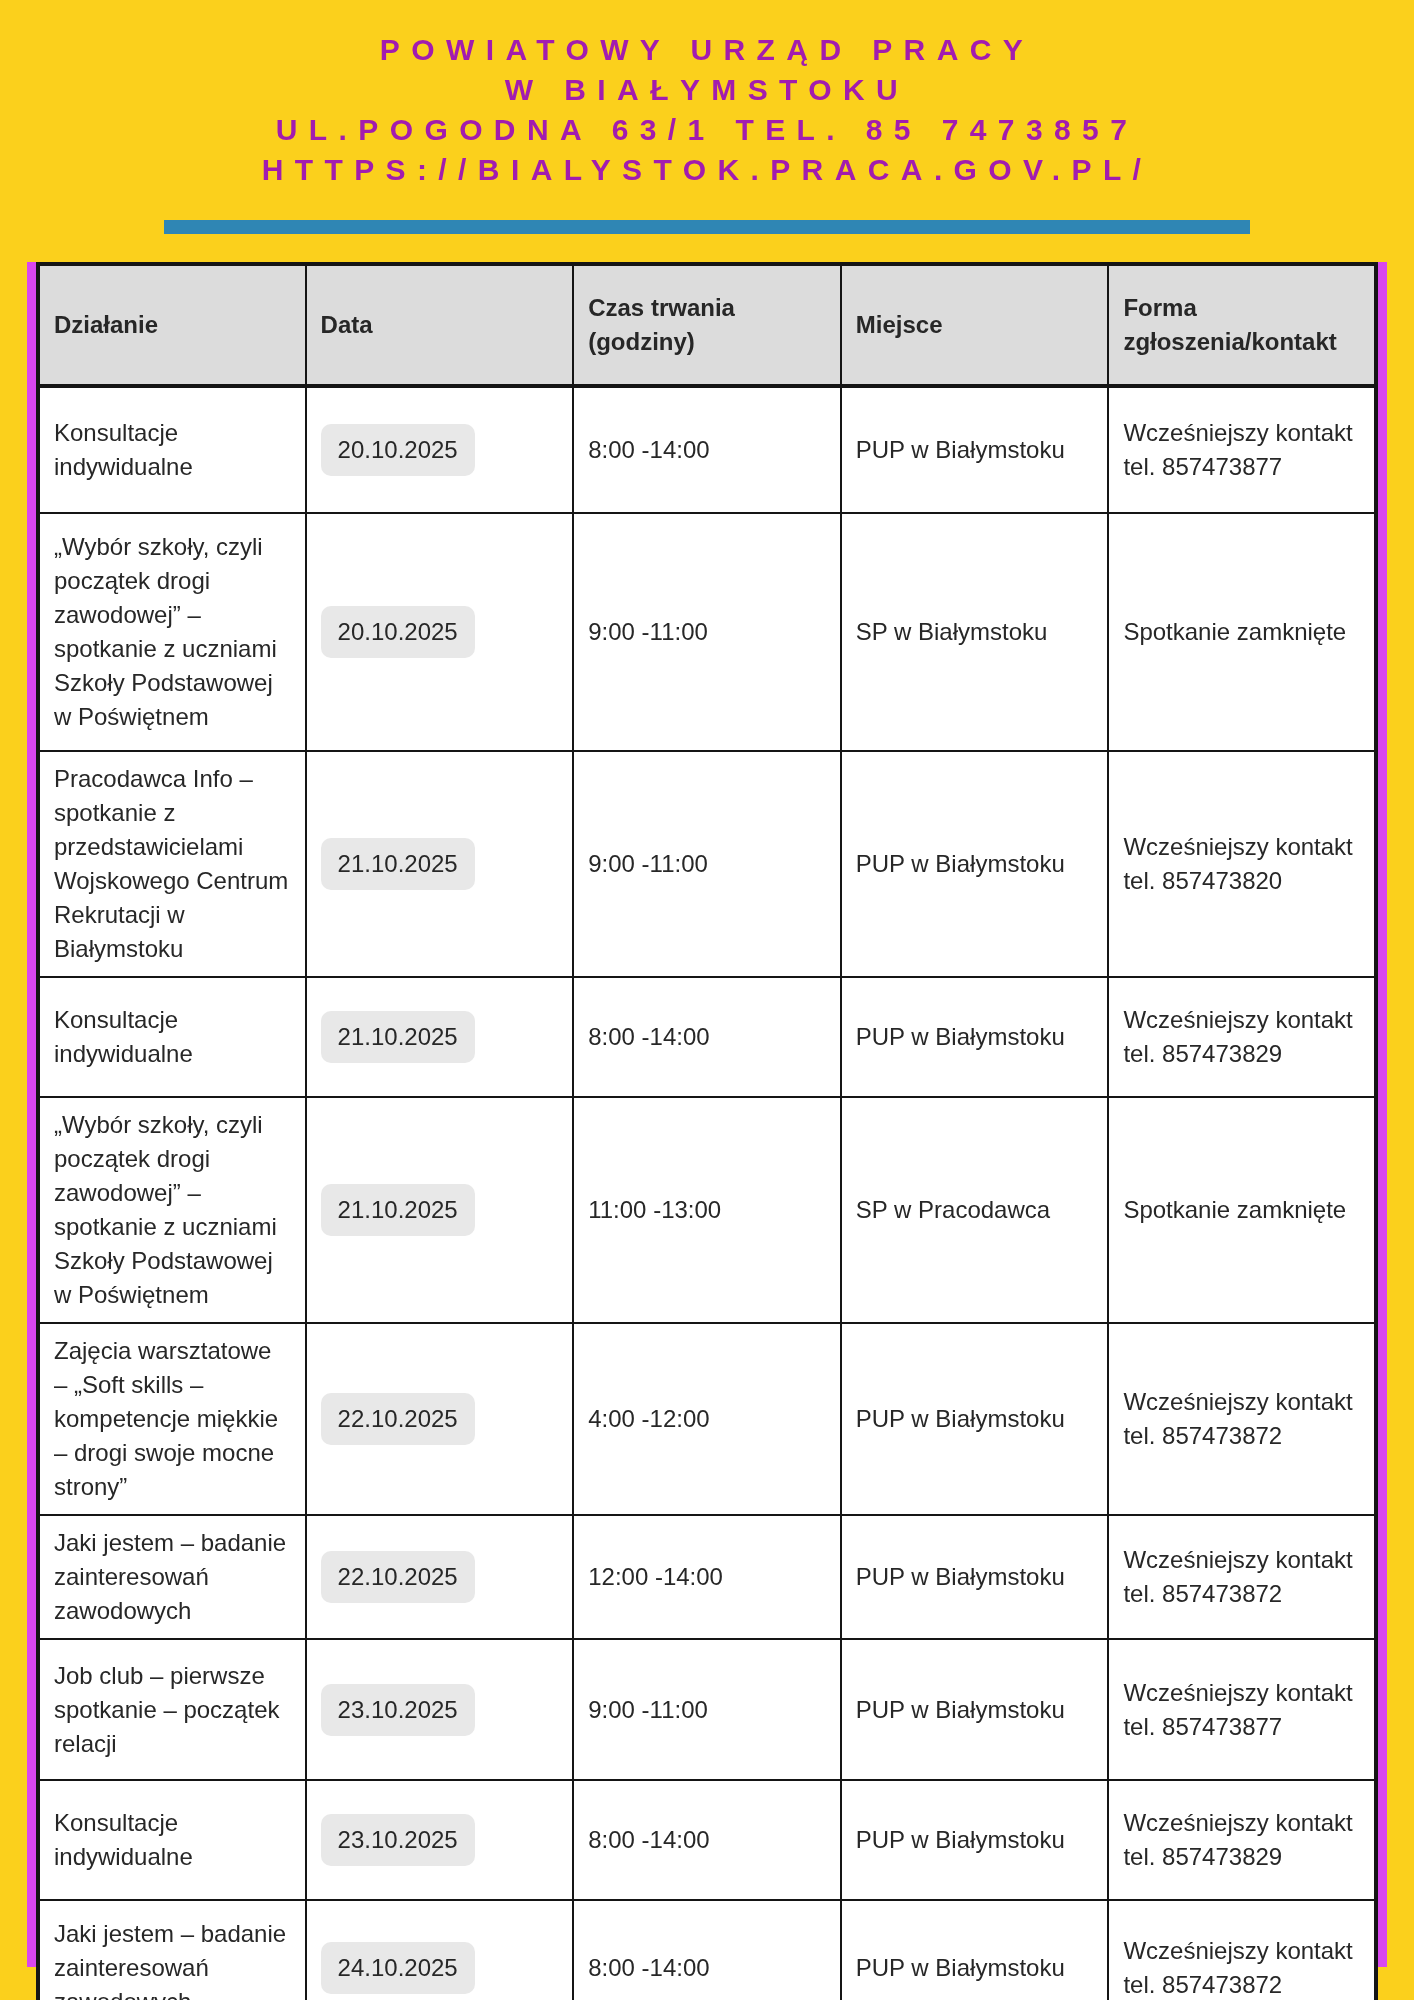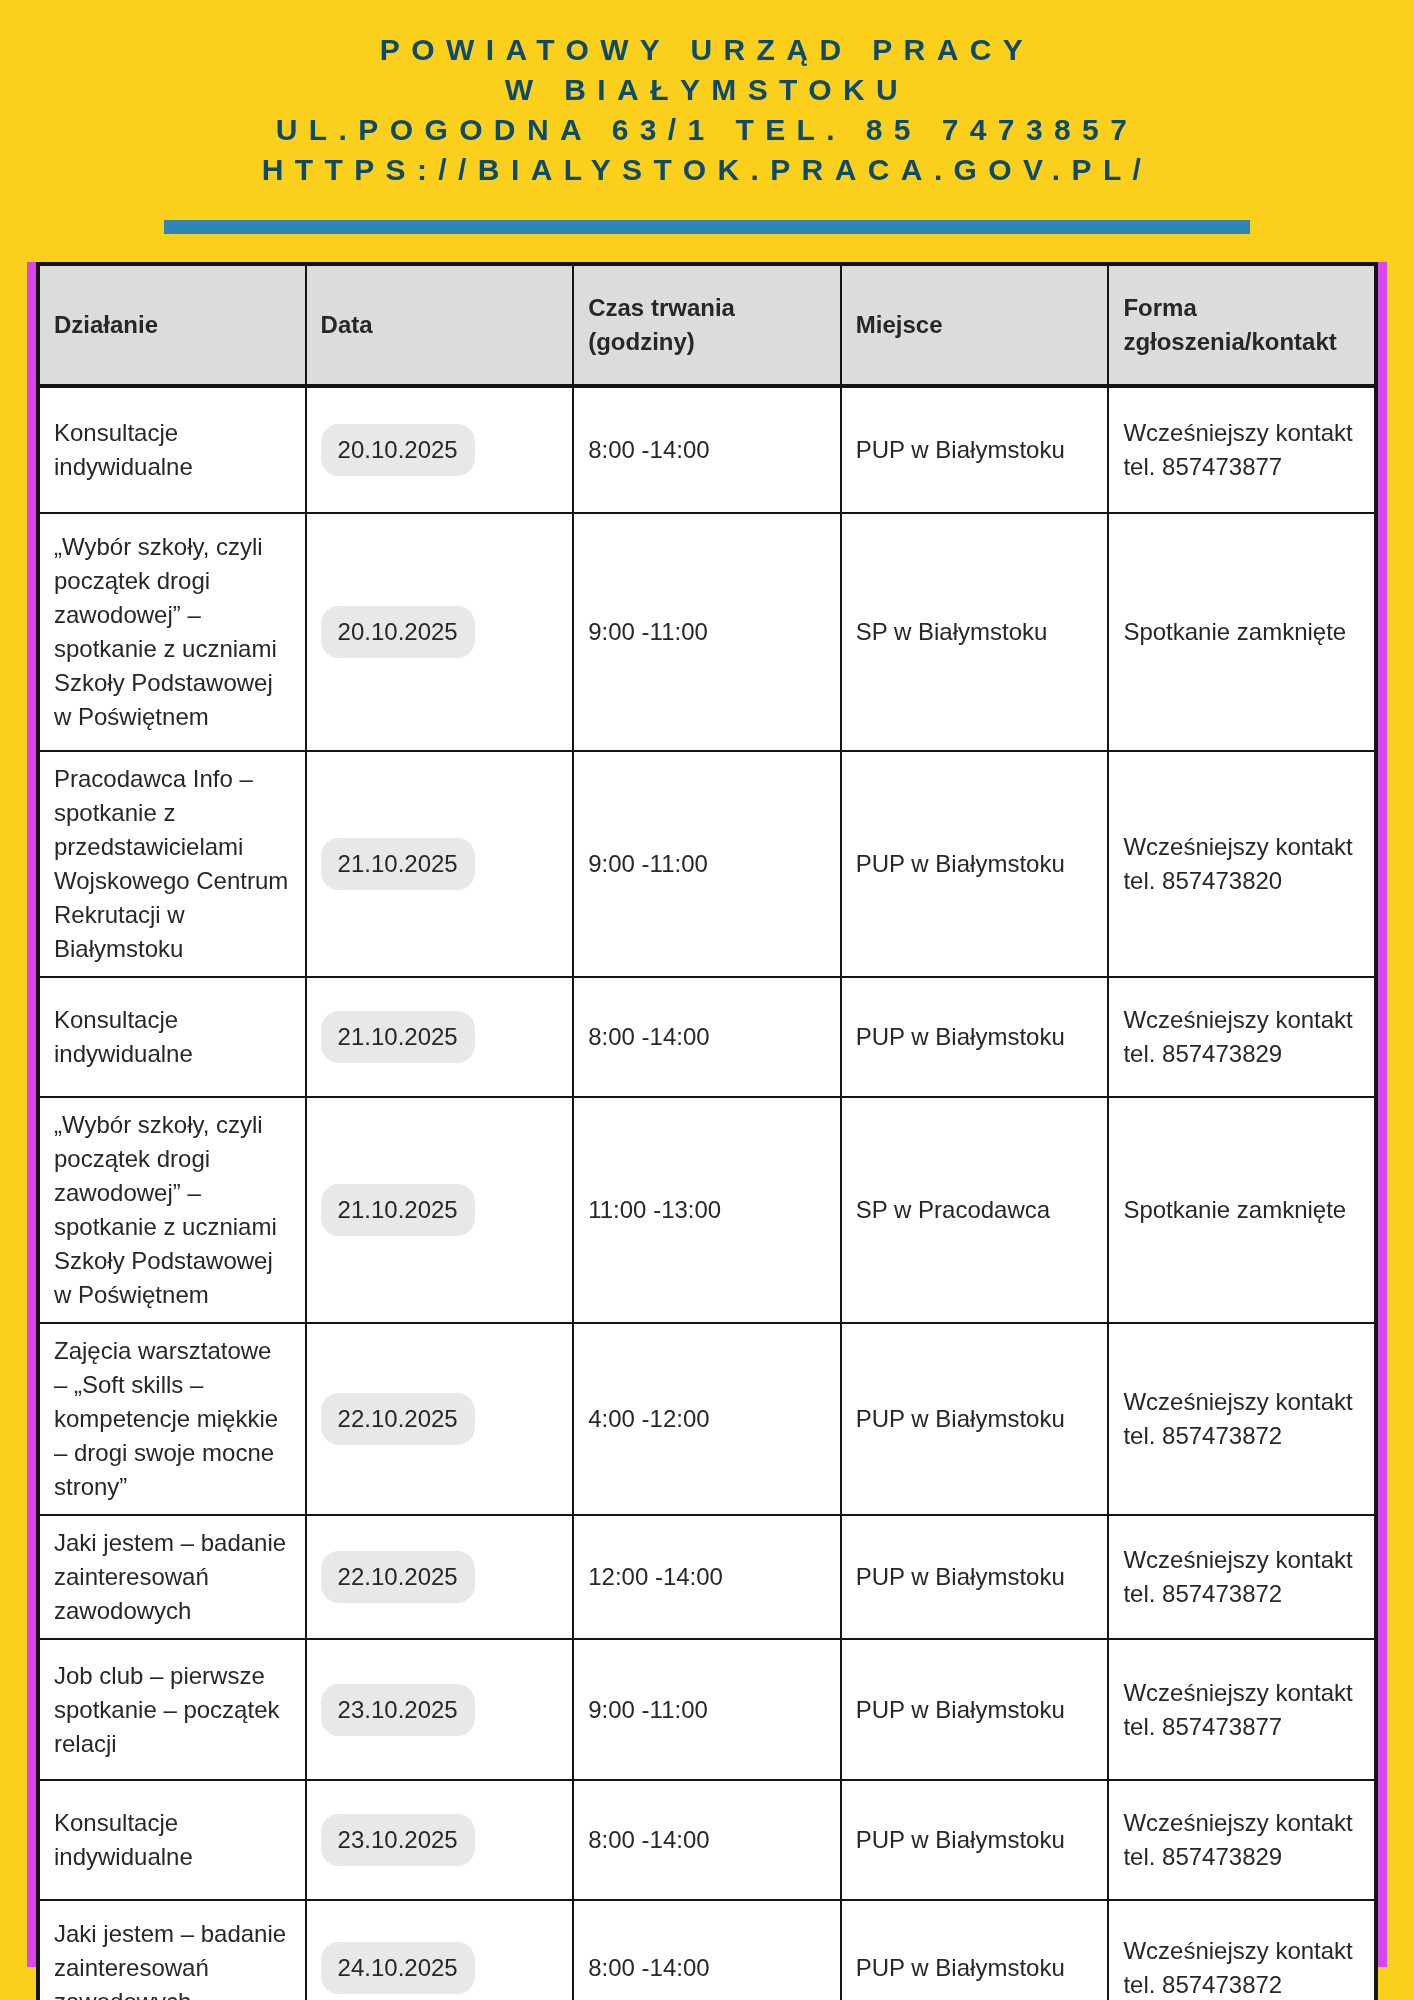--- a/index.html
+++ b/index.html
@@ -7,21 +7,21 @@
     position: relative;
     width: 1414px;
     height: 2000px;
     background: #fbd01c;
     font-family: "Liberation Sans", "DejaVu Sans", sans-serif;
     overflow: hidden;
   }
   .doc-header {
     padding-top: 30px;
     text-align: center;
-    color: #0c4a6e;
+    color: #a21caf;
   }
   .doc-header .hline {
     font-size: 30px;
     font-weight: 700;
     line-height: 40px;
     letter-spacing: 0.38em;
     white-space: nowrap;
   }
   .teal-bar {
     width: 1086px;
@@ -68,21 +68,21 @@
   tbody tr:nth-child(4)  { height: 120px; }
   tbody tr:nth-child(5)  { height: 203px; }
   tbody tr:nth-child(6)  { height: 173px; }
   tbody tr:nth-child(7)  { height: 124px; }
   tbody tr:nth-child(8)  { height: 141px; }
   tbody tr:nth-child(9)  { height: 120px; }
   tbody tr:nth-child(10) { height: 137px; }
   .pill {
     display: inline-block;
     background: #e8e8e8;
-    border-radius: 18px;
+    border-radius: 10px;
     padding: 9px 17px;
     white-space: nowrap;
   }
 </style>
 </head>
 <body>
 
 <div class="page">
 
   <div class="doc-header">

